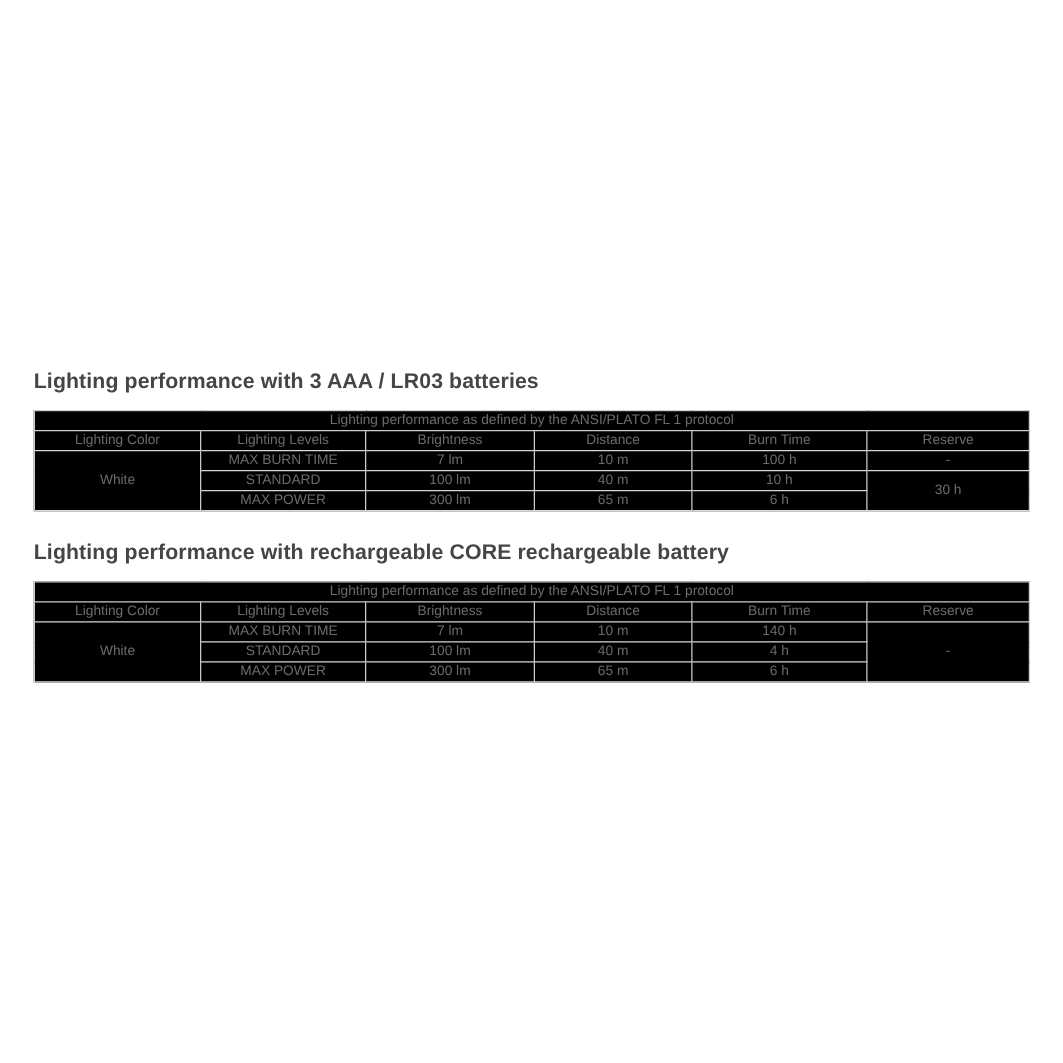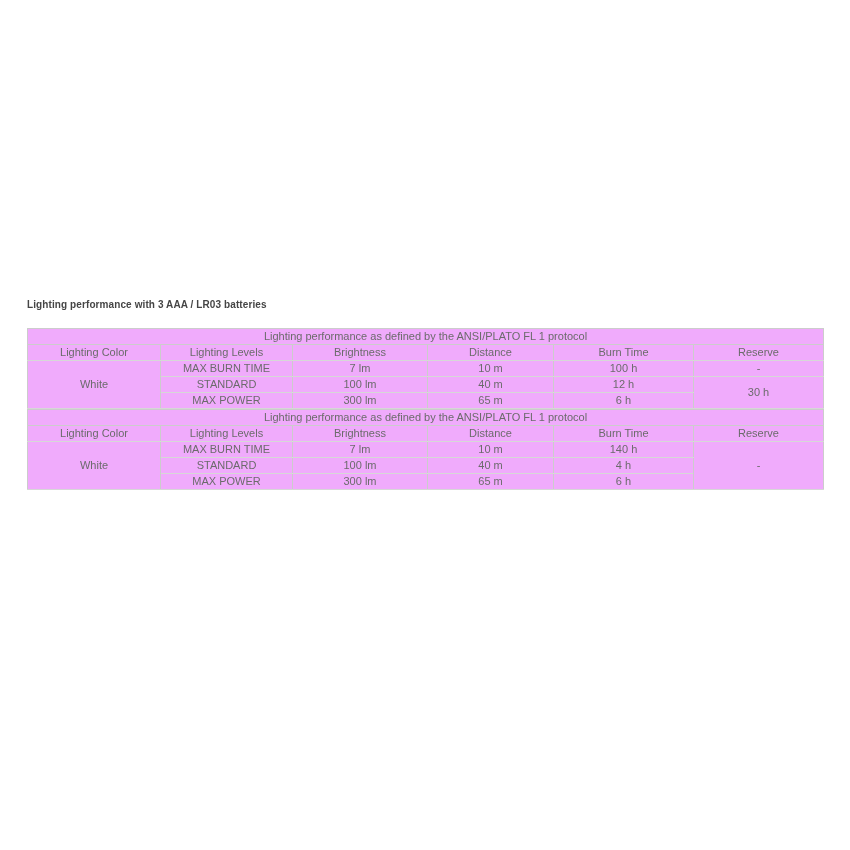--- a/index.html
+++ b/index.html
@@ -16,32 +16,32 @@
     margin: 0;
     font-size: 18px;
     font-weight: 400;
     letter-spacing: 0.3px;
     color: #3e3e3e;
     line-height: 22px;
   }
 
   .section-heading {
     margin: 26px 0 16px 0;
-    font-size: 10px;
+    font-size: 17px;
     font-weight: 700;
     letter-spacing: 0.1px;
     color: #454545;
     line-height: 14px;
   }
 
   table.perf {
     border-collapse: collapse;
     table-layout: fixed;
     width: 796px;
-    background: #f0abfc;
+    background: #000000;
   }
   table.perf td {
     border-left: 1px solid #cccccc;
     border-right: 1px solid #cccccc;
     border-top: 1px solid #d7d7d7;
     border-bottom: 1px solid #d7d7d7;
     height: 16px;
     padding: 0 4px;
     text-align: center;
     vertical-align: middle;
@@ -88,32 +88,33 @@
         <td>MAX BURN TIME</td>
         <td>7 lm</td>
         <td>10 m</td>
         <td>100 h</td>
         <td>-</td>
       </tr>
       <tr>
         <td>STANDARD</td>
         <td>100 lm</td>
         <td>40 m</td>
-        <td>12 h</td>
+        <td>10 h</td>
         <td rowspan="2">30 h</td>
       </tr>
       <tr>
         <td>MAX POWER</td>
         <td>300 lm</td>
         <td>65 m</td>
         <td>6 h</td>
       </tr>
     </tbody>
   </table>
 
+  <h2 class="section-heading">Lighting performance with rechargeable CORE rechargeable battery</h2>
 
   <table class="perf">
     <colgroup>
       <col style="width:133px">
         <col style="width:132px">
         <col style="width:135px">
       <col style="width:126px">
         <col style="width:140px">
         <col style="width:130px">
     </colgroup>

